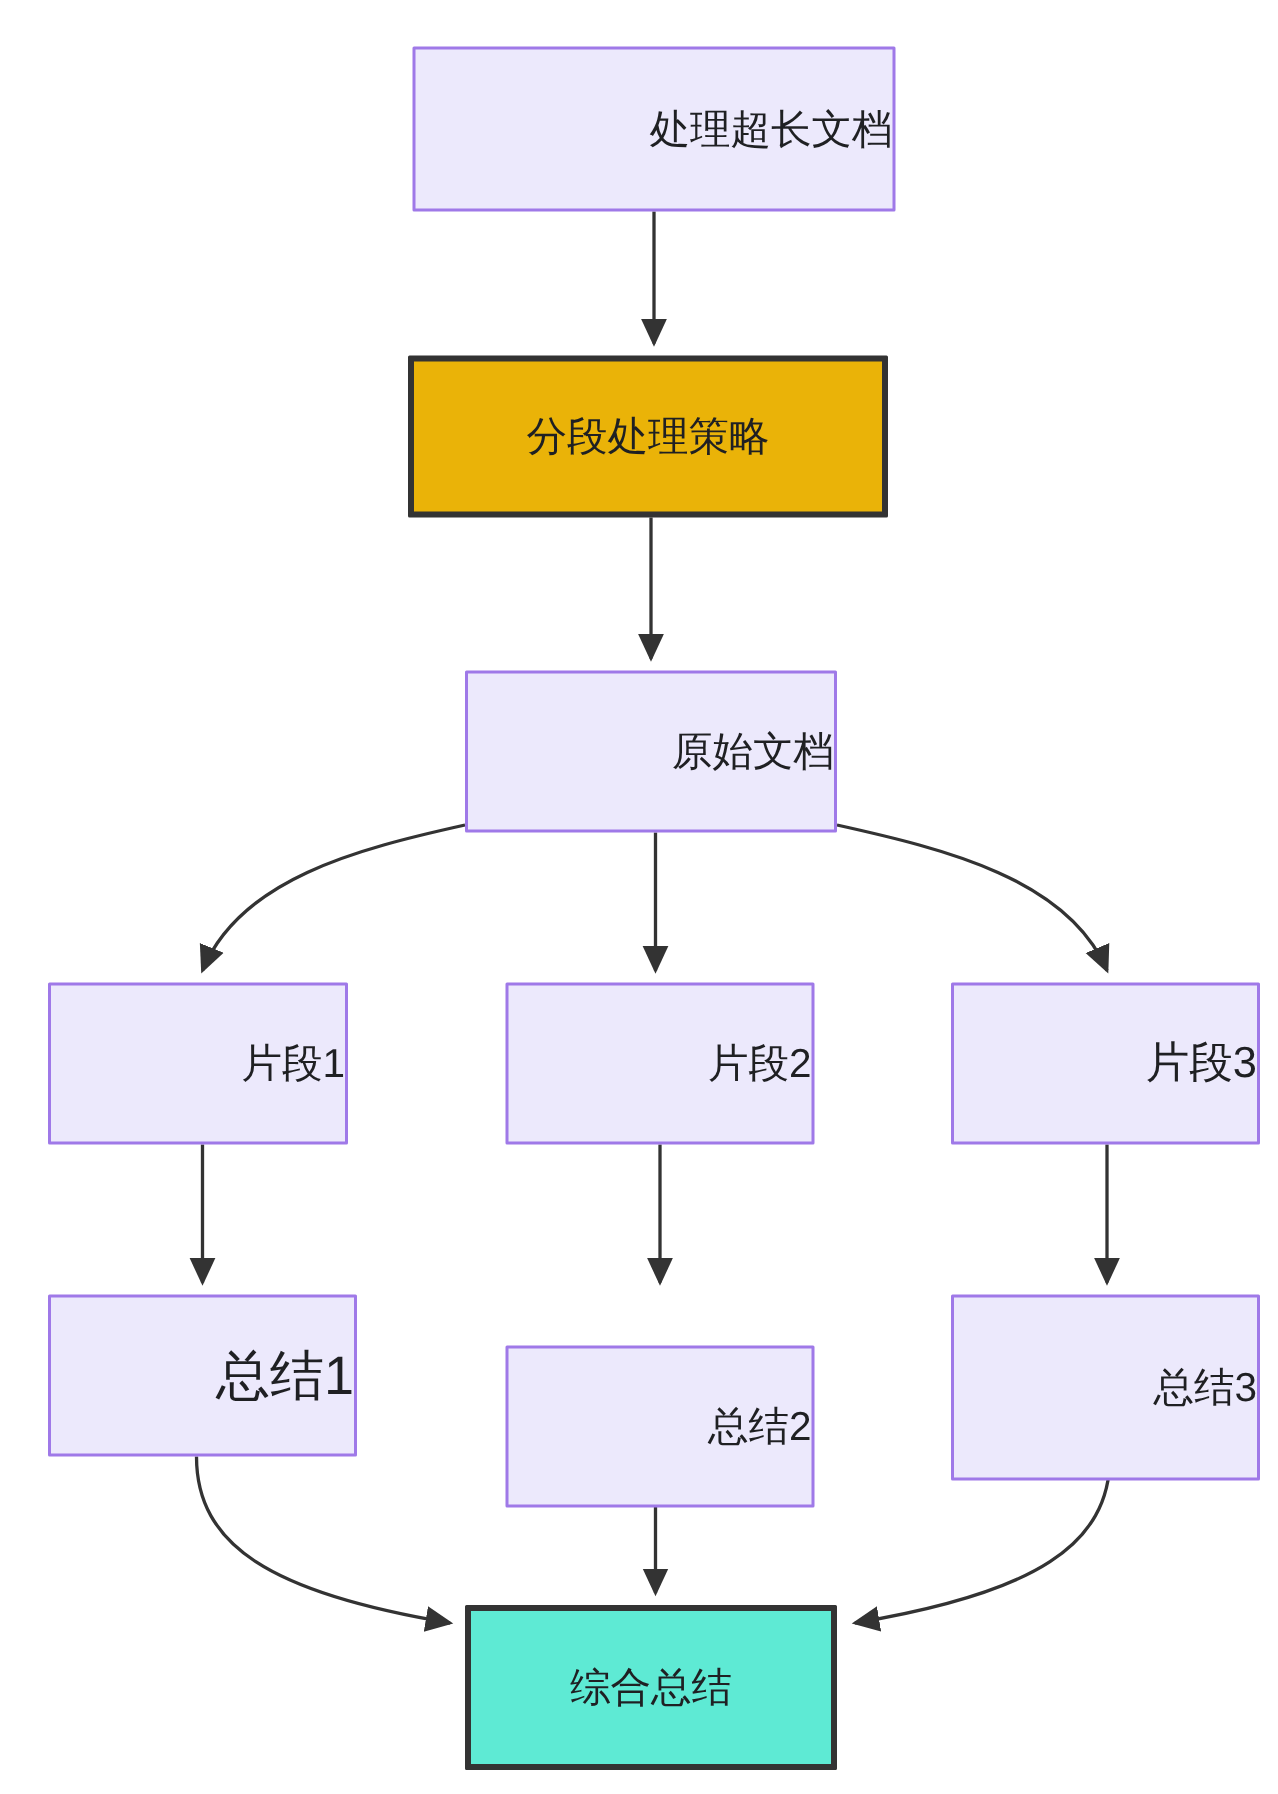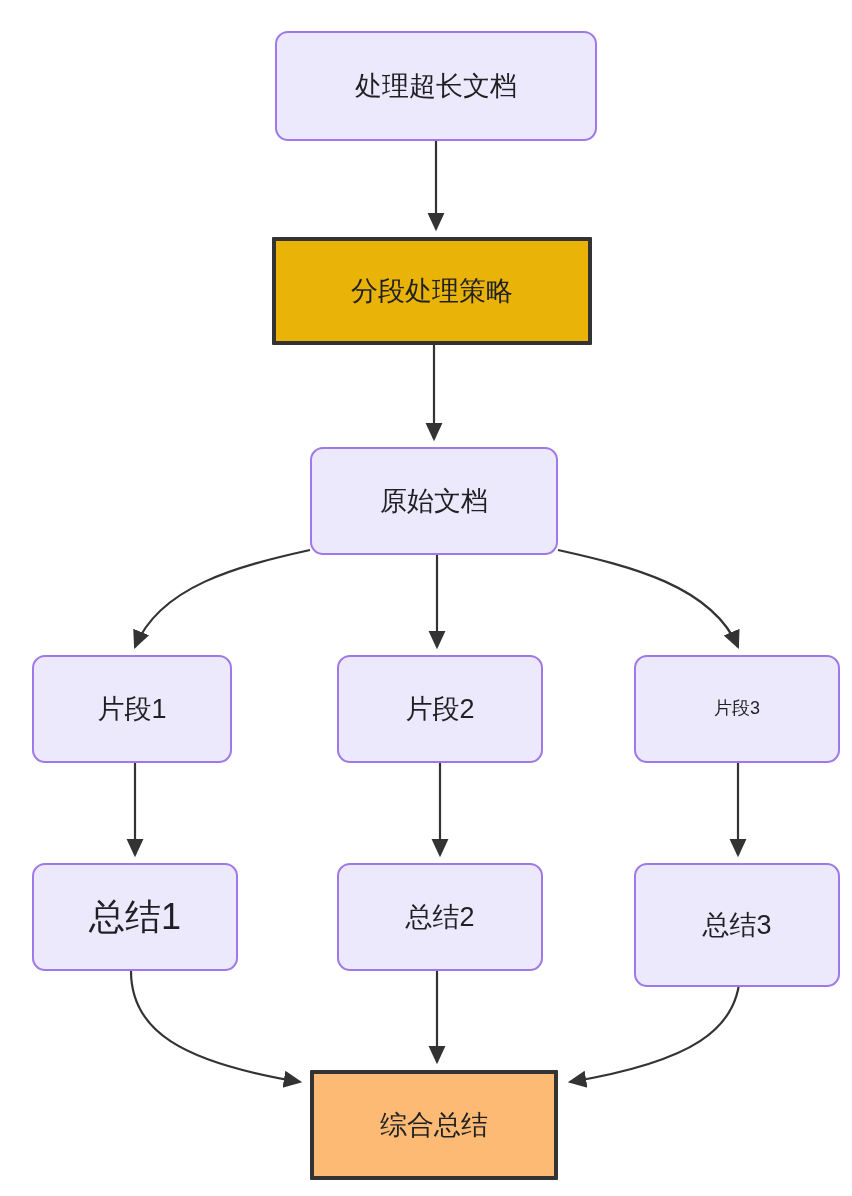--- a/index.html
+++ b/index.html
@@ -37,41 +37,42 @@
     line-height: 1.2;
   }
   .node-label {
     display: block;
     white-space: nowrap;
   }
   
   .style-lavender {
     background: #ece9fc;
     border: 2px solid #9f79e8;
-    border-radius: 13px;
+    border-radius: 1px;
+    justify-content: flex-end;
   }
   .style-periwinkle {
     background: #eab308;
     border: 4px solid #333333;
     border-radius: 1px;
   }
   .style-green {
-    background: #fdba74;
+    background: #5eead4;
     border: 4px solid #333333;
     border-radius: 1px;
   }
   
   .n-root      { left: 275px; top: 31px;   width: 322px; height: 110px; font-size: 27px; }
   .n-strategy  { left: 272px; top: 237px;  width: 320px; height: 108px; font-size: 27px; }
   .n-source    { left: 310px; top: 447px;  width: 248px; height: 108px; font-size: 27px; }
   .n-frag1     { left: 32px;  top: 655px;  width: 200px; height: 108px; font-size: 27px; }
   .n-frag2     { left: 337px; top: 655px;  width: 206px; height: 108px; font-size: 27px; }
-  .n-frag3     { left: 634px; top: 655px;  width: 206px; height: 108px; font-size: 18px; }
+  .n-frag3     { left: 634px; top: 655px;  width: 206px; height: 108px; font-size: 29px; }
   .n-sum1      { left: 32px;  top: 863px;  width: 206px; height: 108px; font-size: 36px; }
-  .n-sum2      { left: 337px; top: 863px;  width: 206px; height: 108px; font-size: 27px; }
+  .n-sum2      { left: 337px; top: 897px;  width: 206px; height: 108px; font-size: 27px; }
   .n-sum3      { left: 634px; top: 863px;  width: 206px; height: 124px; font-size: 27px; }
   .n-final     { left: 310px; top: 1070px; width: 248px; height: 110px; font-size: 27px; }
 </style>
 </head>
 <body>
 
 <div id="canvas">
 
   <svg id="edges" viewBox="0 0 852 1196" width="852" height="1196" xmlns="http://www.w3.org/2000/svg">
     <defs>

